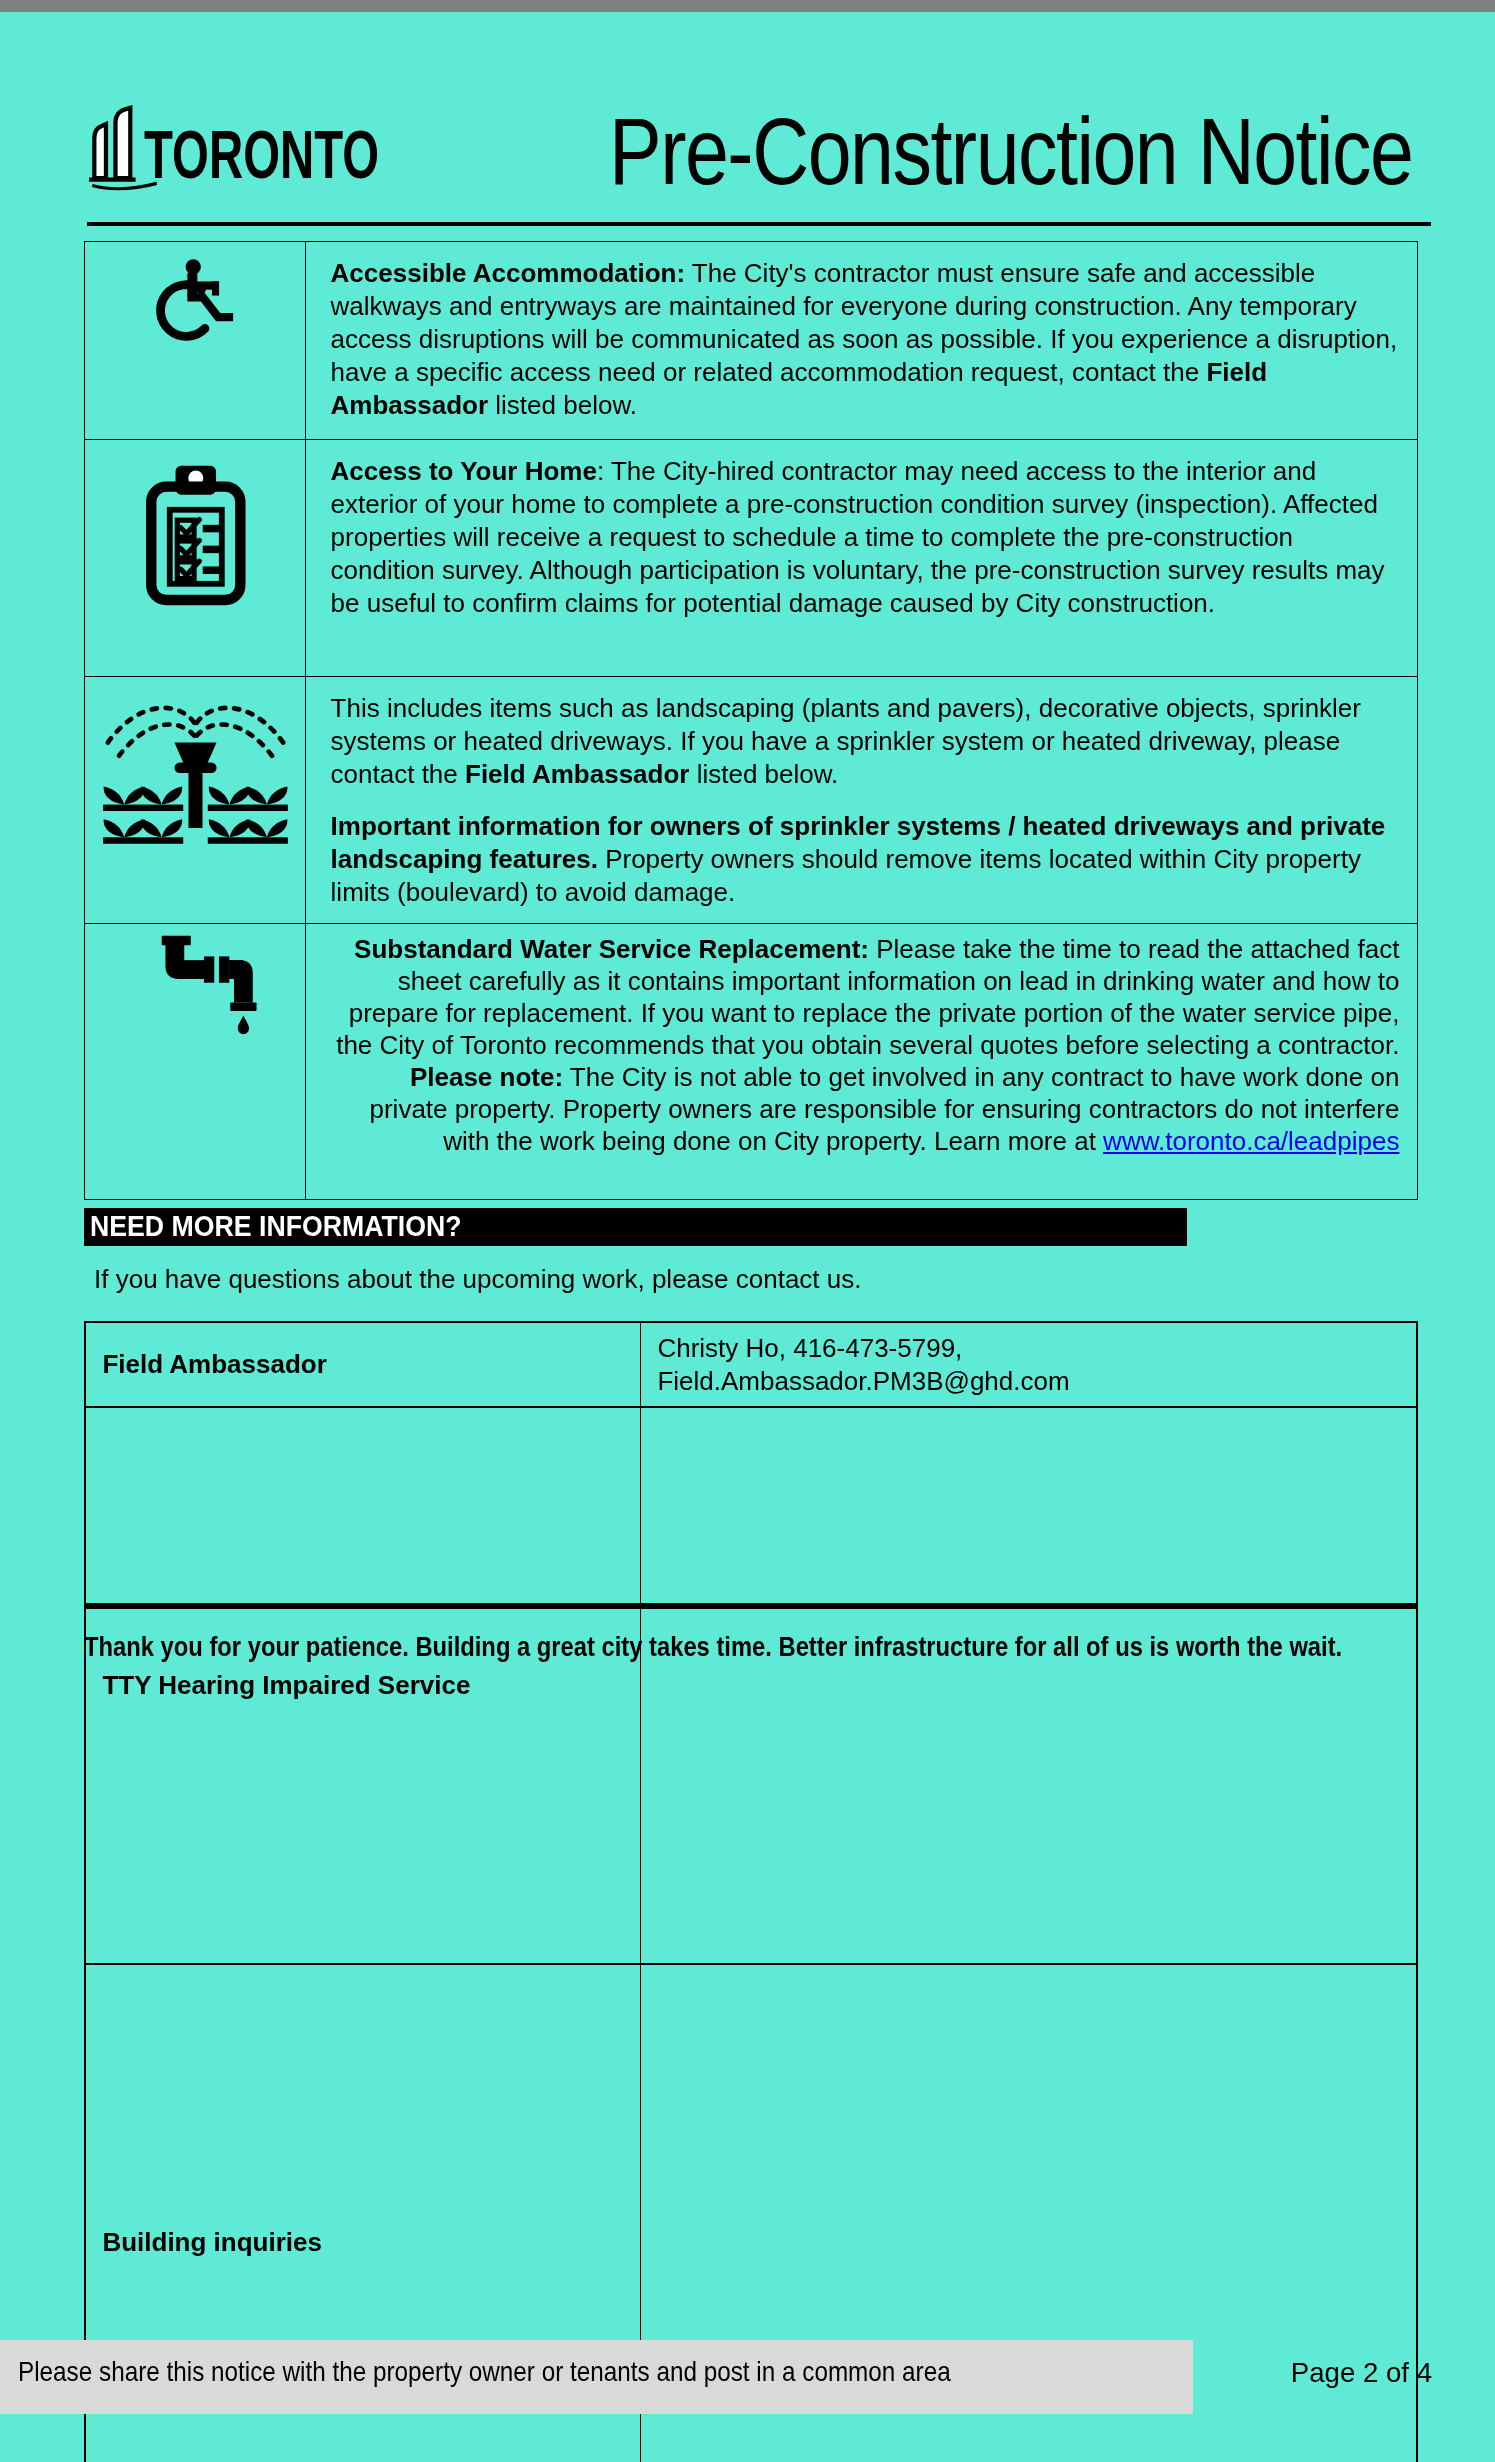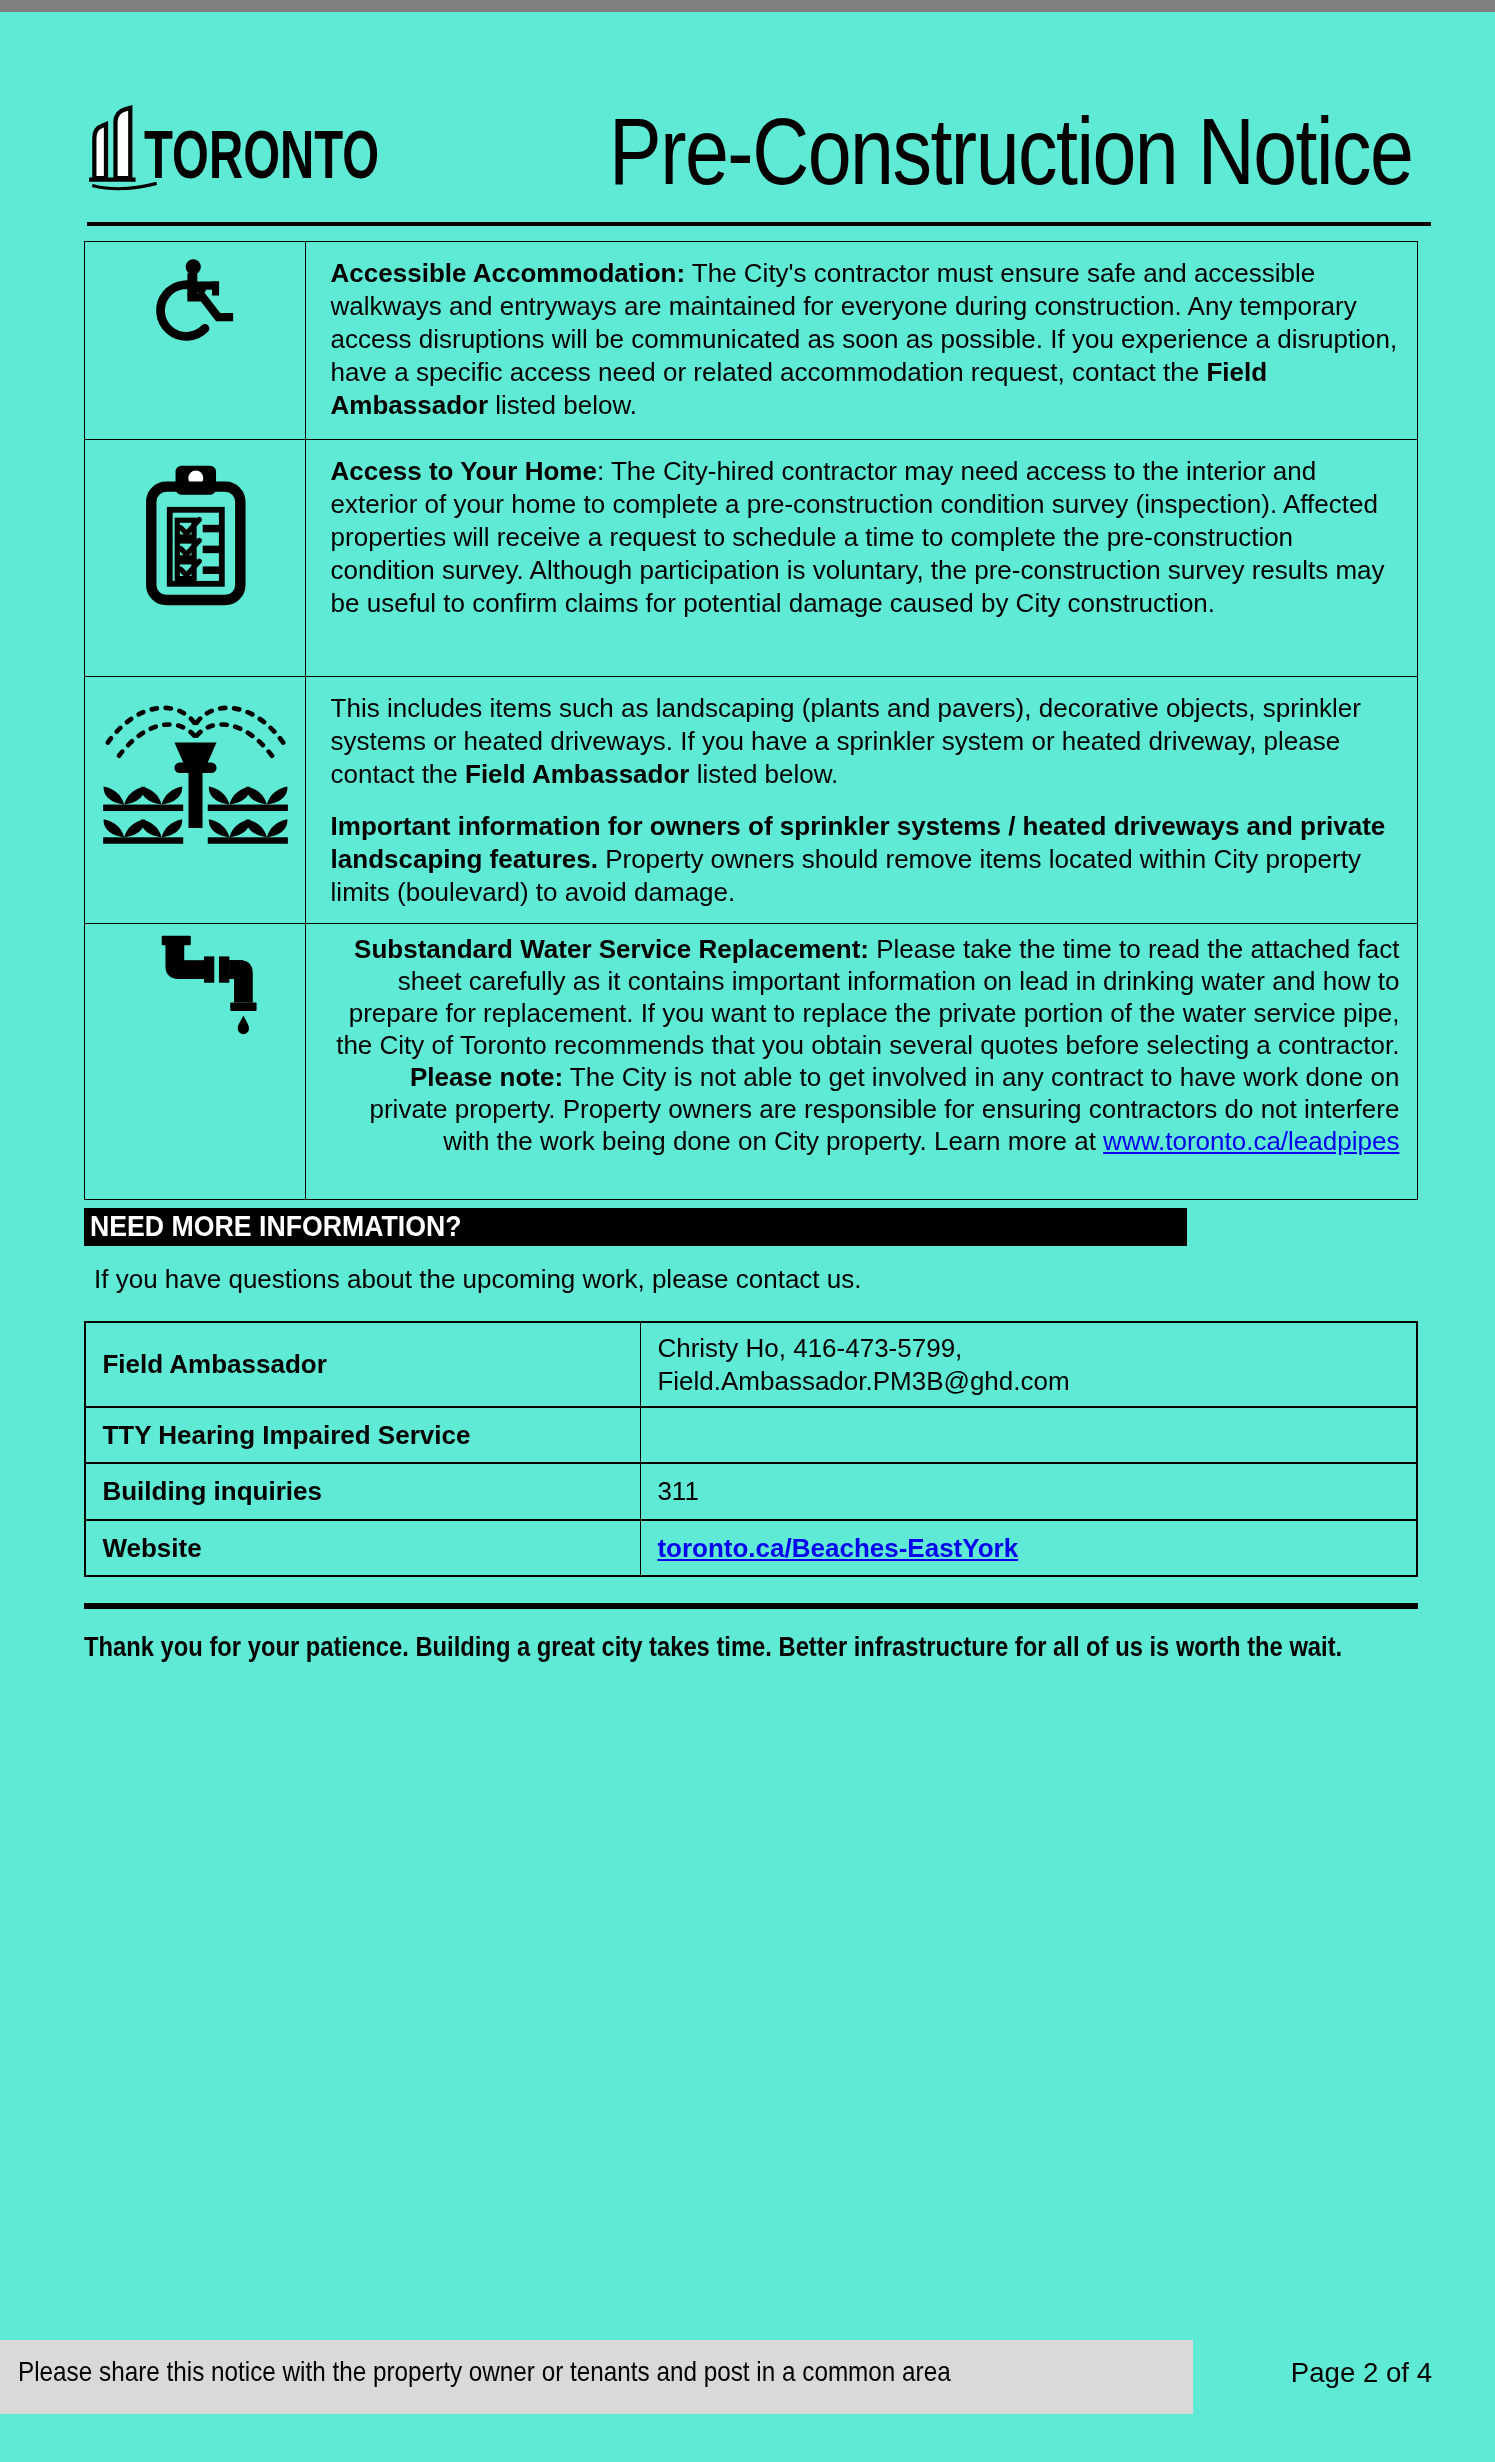--- a/index.html
+++ b/index.html
@@ -51,21 +51,21 @@
   }
   .banner-inner{display:inline-block;transform:scaleX(0.92);transform-origin:left center;white-space:nowrap;}
   .intro{position:absolute;left:94px;top:1252px;margin:0;font-size:26px;}
 
   
   .contact-table{
     position:absolute;left:84px;top:1309px;width:1334px;
     border:2.3px solid #000;box-sizing:border-box;
   }
   .c-row{display:flex;align-items:center;box-sizing:border-box;}
-  .c-row + .c-row{border-top:2.3px solid #000;}
+  .c-row + .c-row{border-top:2.3px solid #000;flex-direction:column;}
   .c-row:nth-child(1){min-height:83px;}
   .c-row:nth-child(2){min-height:56px;}
   .c-row:nth-child(3){min-height:57px;}
   .c-row:nth-child(4){min-height:56px;}
   .c-label{
     width:555px;flex:0 0 555px;box-sizing:border-box;border-right:1.8px solid #000;
     align-self:stretch;display:flex;align-items:center;
     padding-left:16.4px;font-weight:bold;font-size:26px;
   }
   .c-value{flex:1;padding:8.2px 11.7px 8.2px 16.4px;font-size:26px;line-height:33px;}

